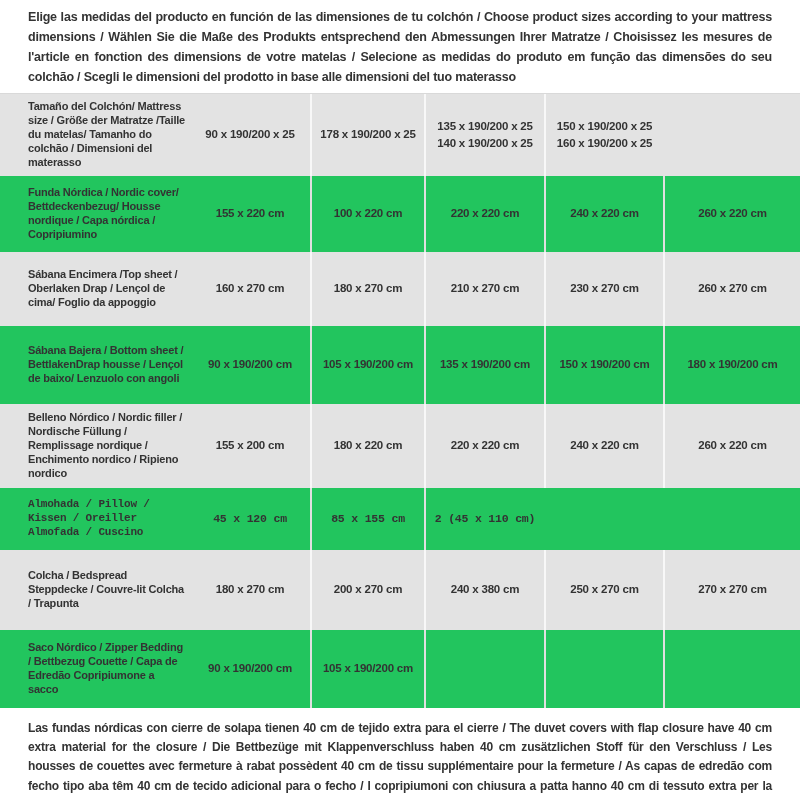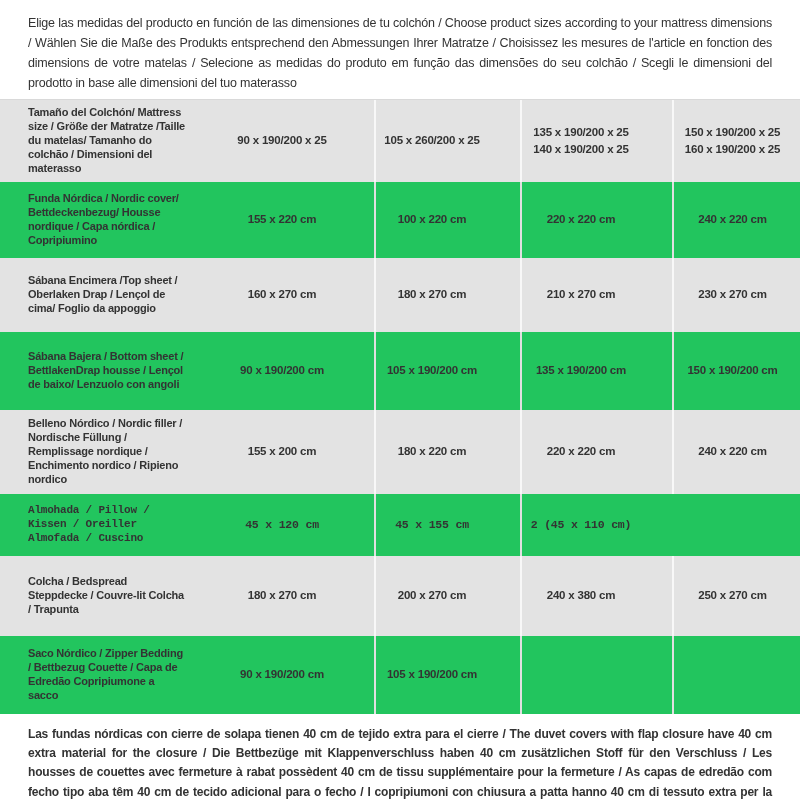--- a/index.html
+++ b/index.html
@@ -2,30 +2,29 @@
 <html><head>
 <meta charset="utf-8">
 <style>
   html,body{margin:0;padding:0;}
   body{
     width:800px;height:800px;background:#ffffff;overflow:hidden;
     font-family:"Liberation Sans",sans-serif;
     color:#383838;-webkit-font-smoothing:antialiased;
   }
   .hdr{
-    padding:13px 28px 6px 28px;
-    font-size:12.5px;font-weight:normal;line-height:1.6;
+    padding:7px 28px 6px 28px;
+    font-size:12.5px;font-weight:bold;line-height:1.6;
     text-align:justify;letter-spacing:-0.2px;color:#333;
   }
   .tbl{border-top:1px solid #d9d9d9;}
   .row{
     display:grid;
     grid-template-columns:190px 120px 114px 120px 119px 1fr;
     align-items:center;
-    gap:32px;
   }
   .row.g{background:#e3e3e3;}
   .row.w{background:#22c55e;}
   .r1{min-height:82px;}
   .r2{min-height:76px;}
   .r3{min-height:74px;}
   .r4{min-height:78px;}
   .r5{min-height:84px;}
   .r6{min-height:62px;font-family:Liberation Mono, monospace;}
   .r7{min-height:80px;}
@@ -55,21 +54,21 @@
 
 <div class="tbl">
 
   <div class="row g r1">
     <div class="cell label">Tamaño del Colchón/ Mattress size / Größe der Matratze /Taille du matelas/ Tamanho do colchão / Dimensioni del materasso</div>
     <div class="cell val">
         <div>90 x 190/200 x 25</div>
         <div></div>
       </div>
     <div class="cell val">
-        <div>105 x 260/200 x 25</div>
+        <div>178 x 190/200 x 25</div>
         <div></div>
       </div>
     <div class="cell val">
         <div>135 x 190/200 x 25</div>
         <div>140 x 190/200 x 25</div>
       </div>
     <div class="cell val">
         <div>150 x 190/200 x 25</div>
         <div>160 x 190/200 x 25</div>
       </div>
@@ -150,21 +149,21 @@
         <div>260 x 220 cm</div>
       </div>
   </div>
 
   <div class="row w r6">
     <div class="cell label">Almohada  / Pillow / Kissen / Oreiller Almofada / Cuscino</div>
     <div class="cell val">
         <div>45 x 120 cm</div>
       </div>
     <div class="cell val">
-        <div>45 x 155 cm</div>
+        <div>85 x 155 cm</div>
       </div>
     <div class="cell val">
         <div>2 (45 x 110 cm)</div>
       </div>
   </div>
 
   <div class="row g r7">
     <div class="cell label">Colcha / Bedspread Steppdecke / Couvre-lit Colcha / Trapunta</div>
     <div class="cell val">
         <div>180 x 270 cm</div>

